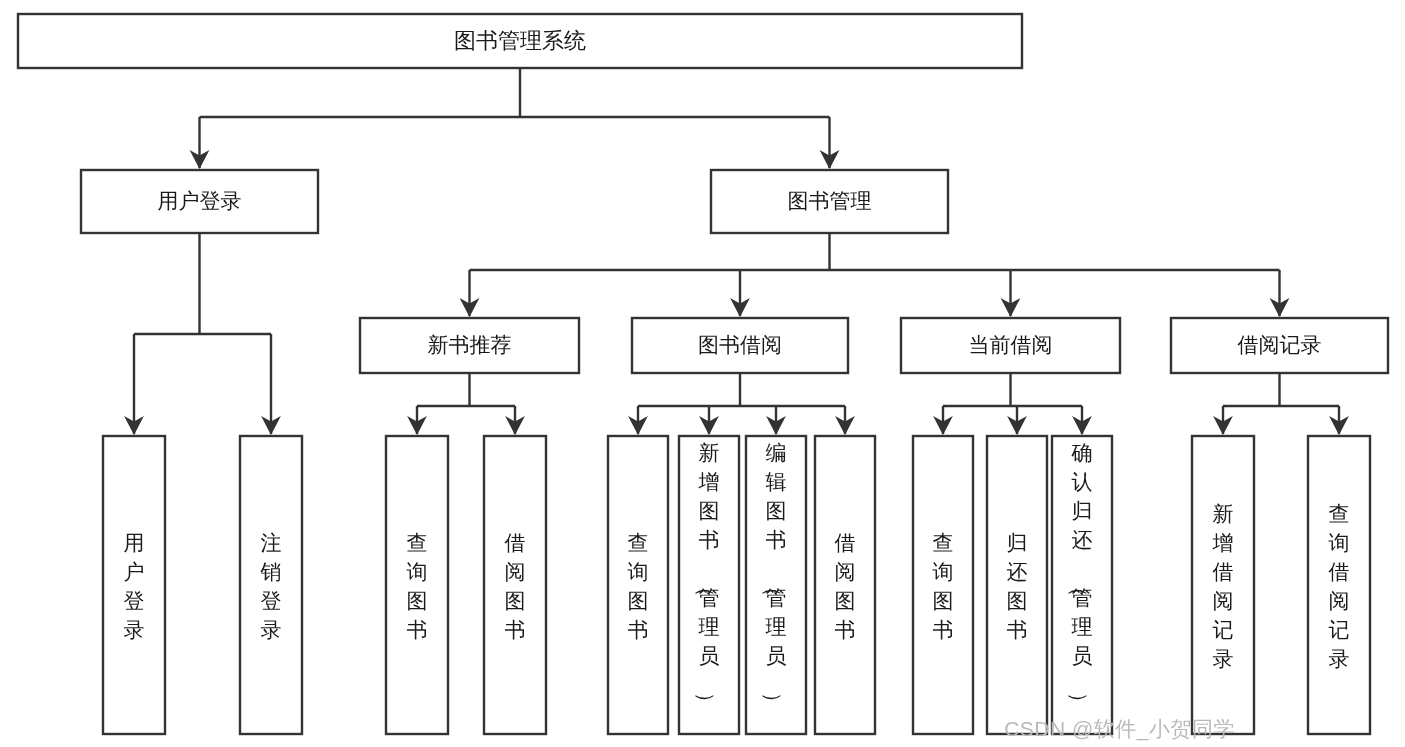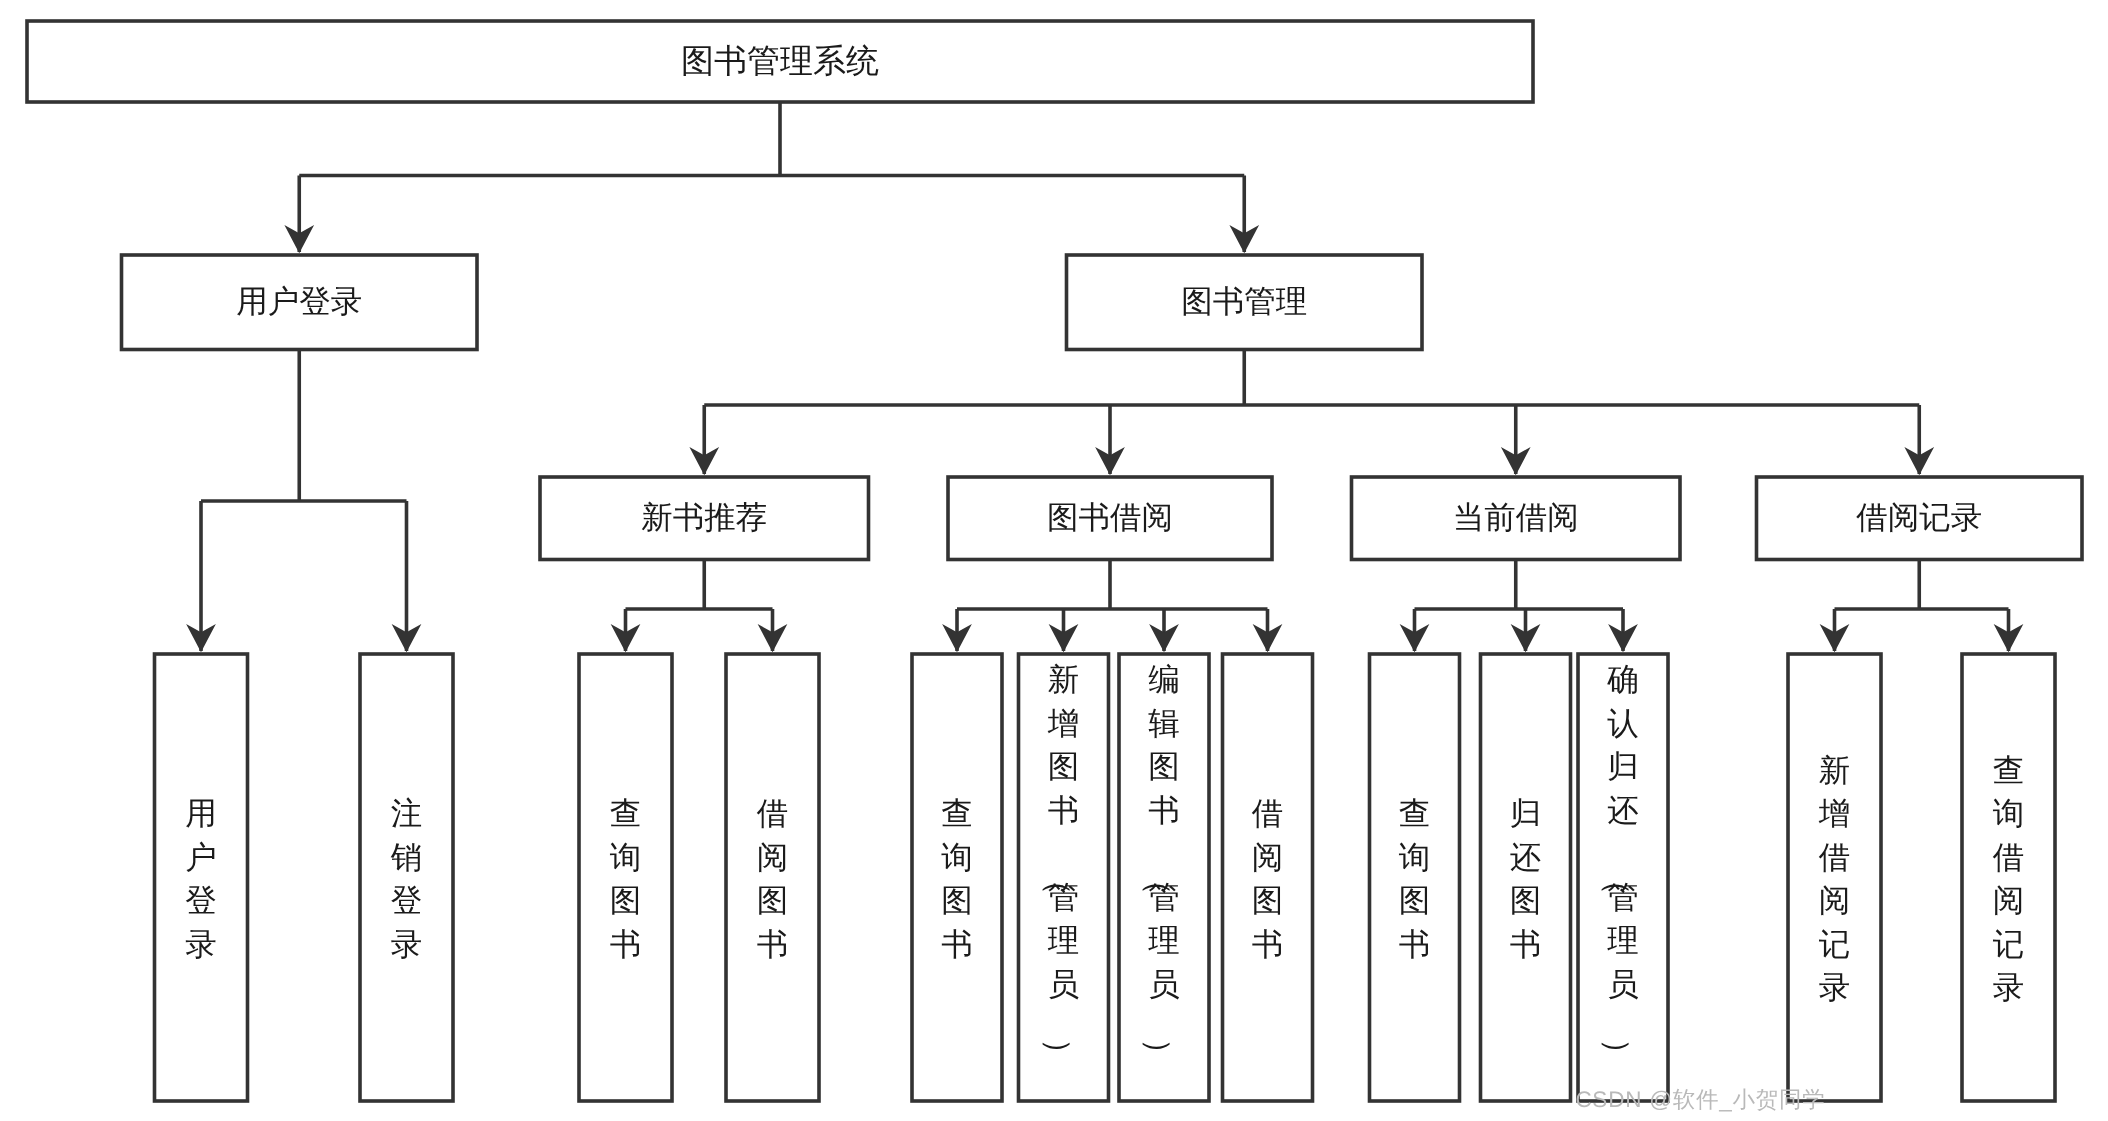--- a/index.html
+++ b/index.html
@@ -48,24 +48,24 @@
   }
   .connector {
     stroke: #333333;
     stroke-width: 2.4;
     fill: none;
     stroke-linecap: butt;
   }
   .arrow-head { fill: #333333; }
   .watermark {
     position: absolute;
-    right: 24px;
+    right: 6px;
     bottom: 4px;
     font-family: "Liberation Sans", "DejaVu Sans", sans-serif;
-    font-size: 15px;
+    font-size: 21px;
     color: #b9b9b9;
     white-space: nowrap;
     letter-spacing: 0.5px;
     pointer-events: none;
   }
 </style>
 </head>
 <body>
 
 <div id="diagram-root">

